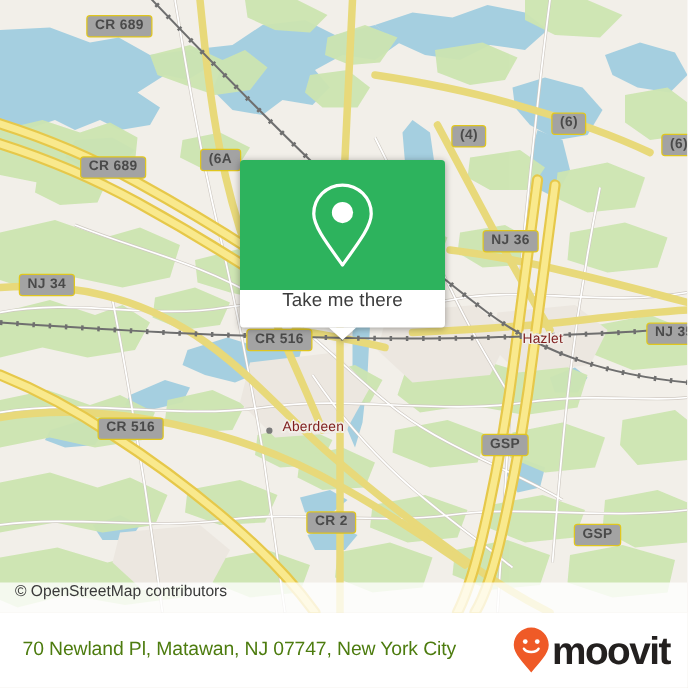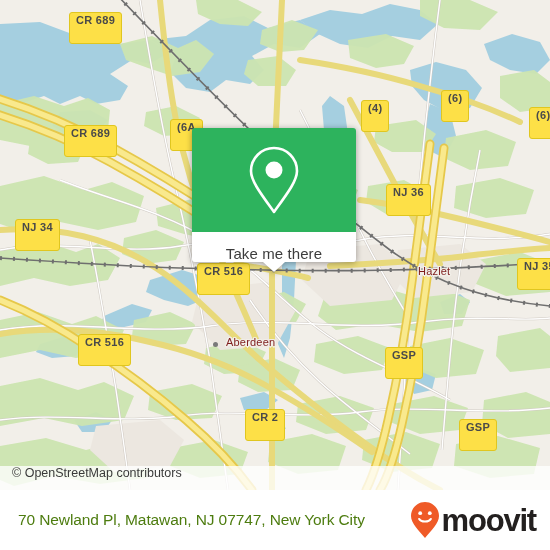--- a/index.html
+++ b/index.html
@@ -44,28 +44,28 @@
   .place-dot {
     position: absolute;
     width: 5px; height: 5px;
     border-radius: 50%;
     background: #7a7a7a;
   }
 
   
   .shield {
     position: absolute;
-    background: #fde047;
+    background: #a3a3a3;
     border: 1.5px solid #e0c61f;
     border-radius: 3px;
     color: #4a4a4a;
     font-size: 11px;
     font-weight: bold;
     letter-spacing: .3px;
-    padding: 1px 6px 16px 6px;
+    padding: 1px 6px 2px 6px;
     white-space: nowrap;
     line-height: 13px;
     box-sizing: border-box;
   }
 
   
   #popup {
     position: absolute;
     left: 192px;
     top: 128px;
@@ -80,21 +80,21 @@
     display: flex;
     align-items: center;
     justify-content: center;
   }
   #popup-foot {
     height: 30px;
     background: #ffffff;
     border-bottom-left-radius: 3px;
     border-bottom-right-radius: 3px;
     display: flex;
-    align-items: flex-end;
+    align-items: flex-start;
     justify-content: center;
     position: relative;
   }
   #popup-foot-label {
     color: #3c3c3c;
     font-size: 15px;
     letter-spacing: .1px;
   }
   #popup-tail {
     position: absolute;
@@ -306,21 +306,21 @@
         <path d="M0,258 C60,262 120,266 180,268 C250,270 320,272 390,270 C460,268 510,266 550,262"></path>
       </g>
     </svg>
 
     <div class="place-label" style="left:418px; top:265px;">Hazlet</div>
     <div class="place-dot" style="left:213px; top:342px;"></div>
     <div class="place-label" style="left:226px; top:336px;">Aberdeen</div>
 
     <div class="shield" style="left:69px; top:12px;">CR 689</div>
     <div class="shield" style="left:64px; top:125px;">CR 689</div>
-    <div class="shield" style="left:170px; top:119px;">(6A</div>
+    <div class="shield" style="left:160px; top:119px;">(6A</div>
     <div class="shield" style="left:361px; top:100px;">(4)</div>
     <div class="shield" style="left:441px; top:90px;">(6)</div>
     <div class="shield" style="left:529px; top:107px;">(6)</div>
     <div class="shield" style="left:386px; top:184px;">NJ 36</div>
     <div class="shield" style="left:15px; top:219px;">NJ 34</div>
     <div class="shield" style="left:197px; top:263px;">CR 516</div>
     <div class="shield" style="left:517px; top:258px;">NJ 35</div>
     <div class="shield" style="left:78px; top:334px;">CR 516</div>
     <div class="shield" style="left:385px; top:347px;">GSP</div>
     <div class="shield" style="left:245px; top:409px;">CR 2</div>

